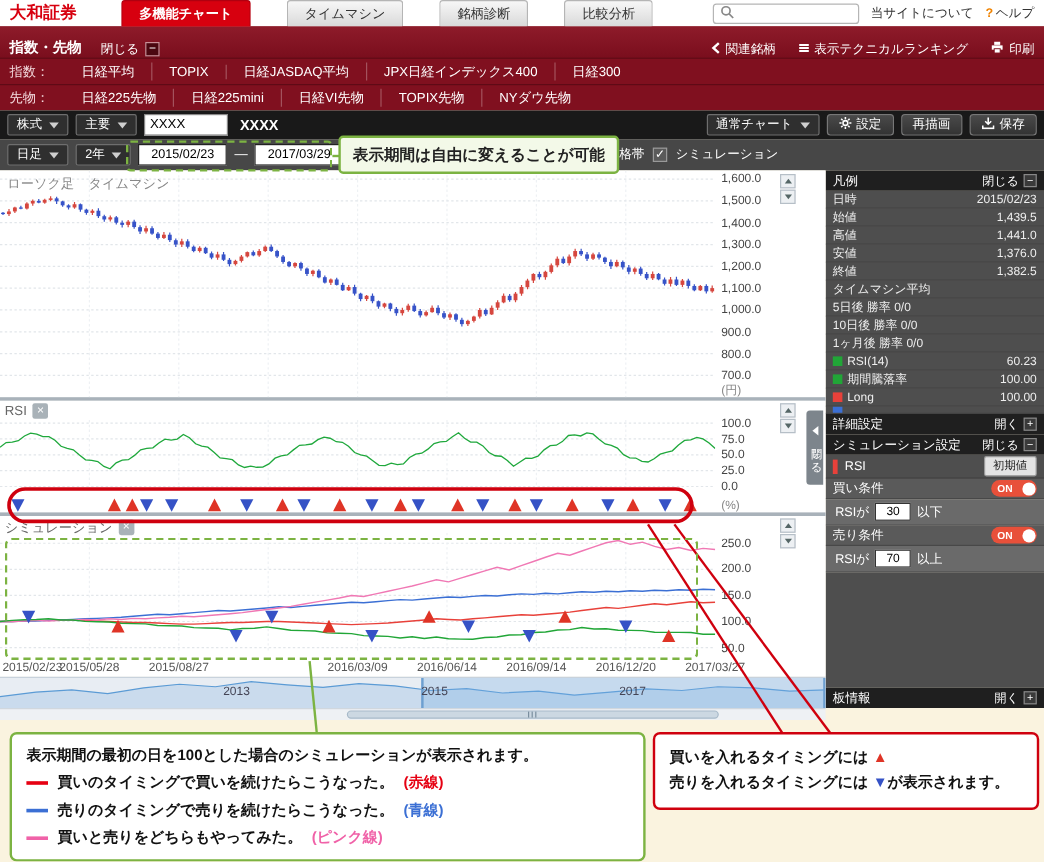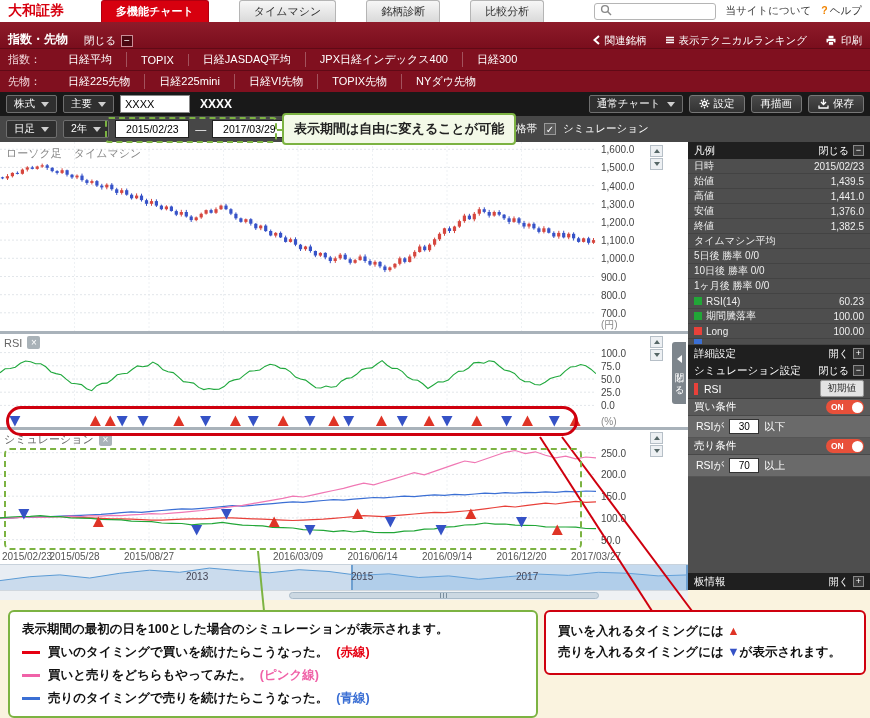--- a/index.html
+++ b/index.html
@@ -849,27 +849,27 @@
 </svg>
 <div class="callout green">
   <div class="co-title">表示期間の最初の日を100とした場合のシミュレーションが表示されます。</div>
   <div id="co-legend">
       <div class="co-row">
         <span class="co-dash" style="background: rgb(230, 0, 18);"></span>
         <span>買いのタイミングで買いを続けたらこうなった。</span>
         <span style="color: rgb(230, 0, 18);">(赤線)</span>
       </div>
       <div class="co-row">
+        <span class="co-dash" style="background: rgb(59, 111, 212);"></span>
+        <span>売りのタイミングで売りを続けたらこうなった。</span>
+        <span style="color: rgb(59, 111, 212);">(青線)</span>
+      </div>
+      <div class="co-row">
         <span class="co-dash" style="background: rgb(240, 98, 168);"></span>
         <span>買いと売りをどちらもやってみた。</span>
         <span style="color: rgb(240, 98, 168);">(ピンク線)</span>
-      </div>
-      <div class="co-row">
-        <span class="co-dash" style="background: rgb(59, 111, 212);"></span>
-        <span>売りのタイミングで売りを続けたらこうなった。</span>
-        <span style="color: rgb(59, 111, 212);">(青線)</span>
       </div>
     </div>
 </div>
 <div class="callout red">
   <div><span>買いを入れるタイミングには</span> <span class="tri-red">▲</span></div>
   <div><span>売りを入れるタイミングには</span> <span class="tri-blue">▼</span><span>が表示されます。</span></div>
 </div>
 
 </body></html>

